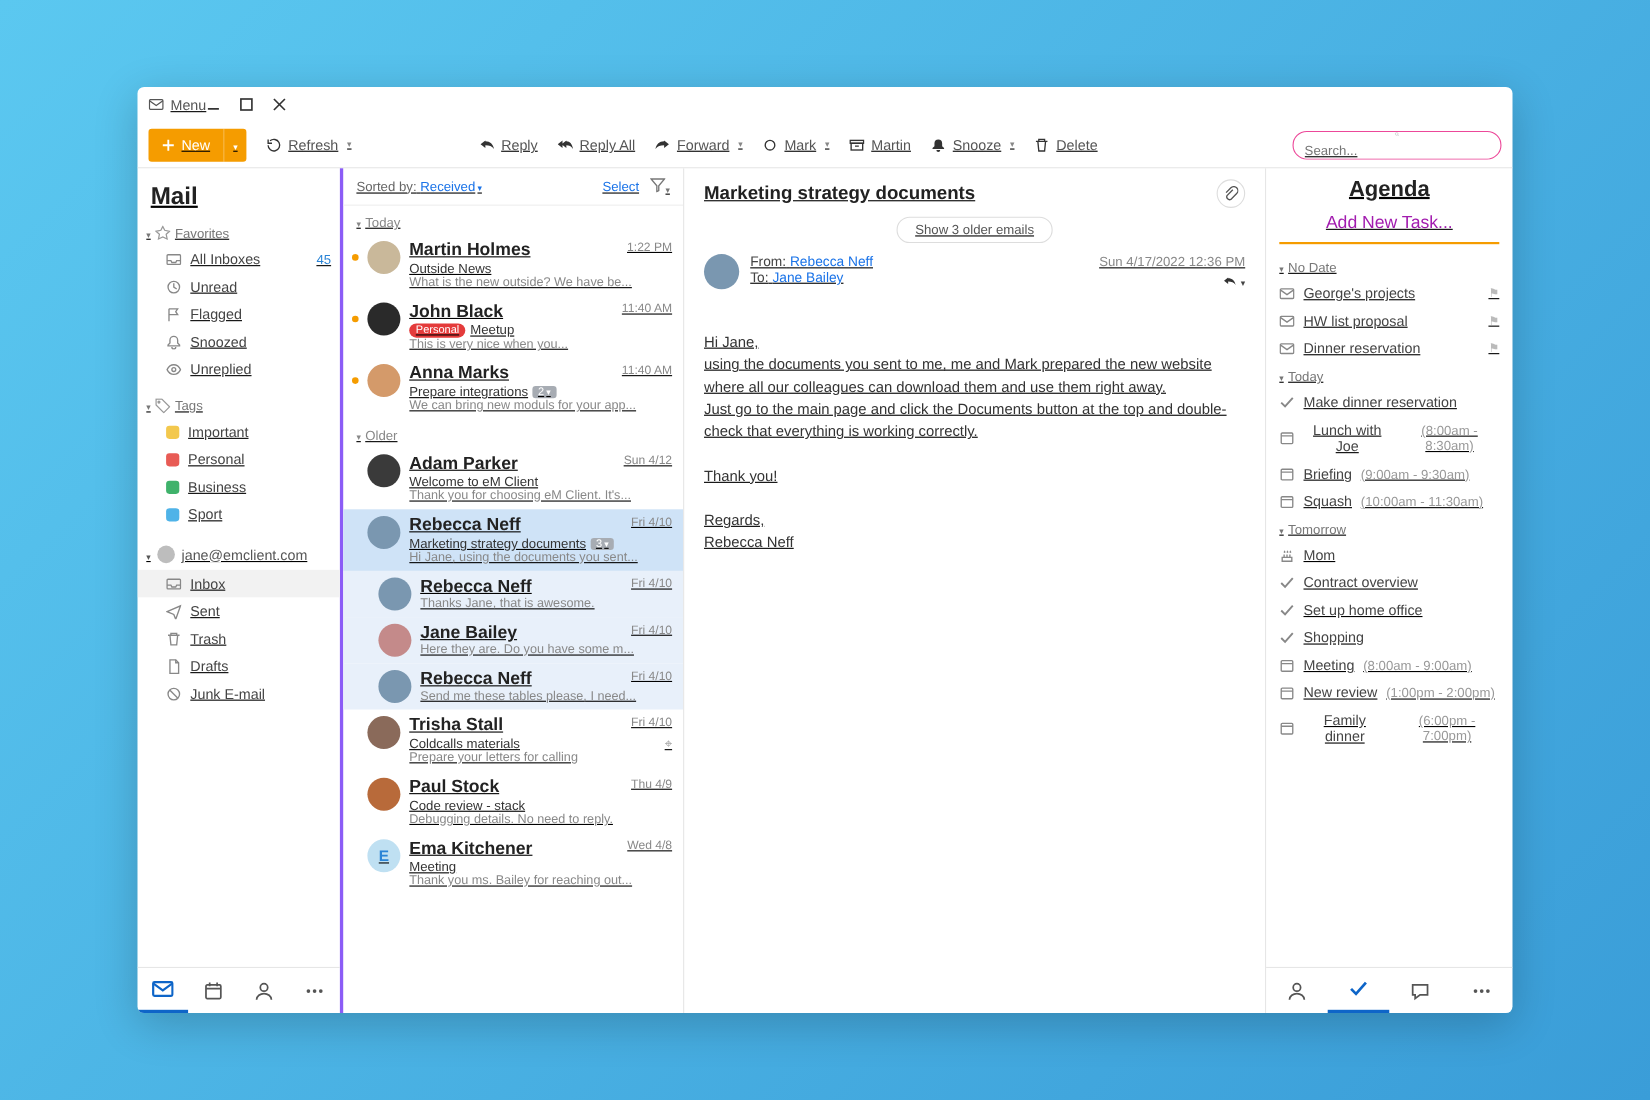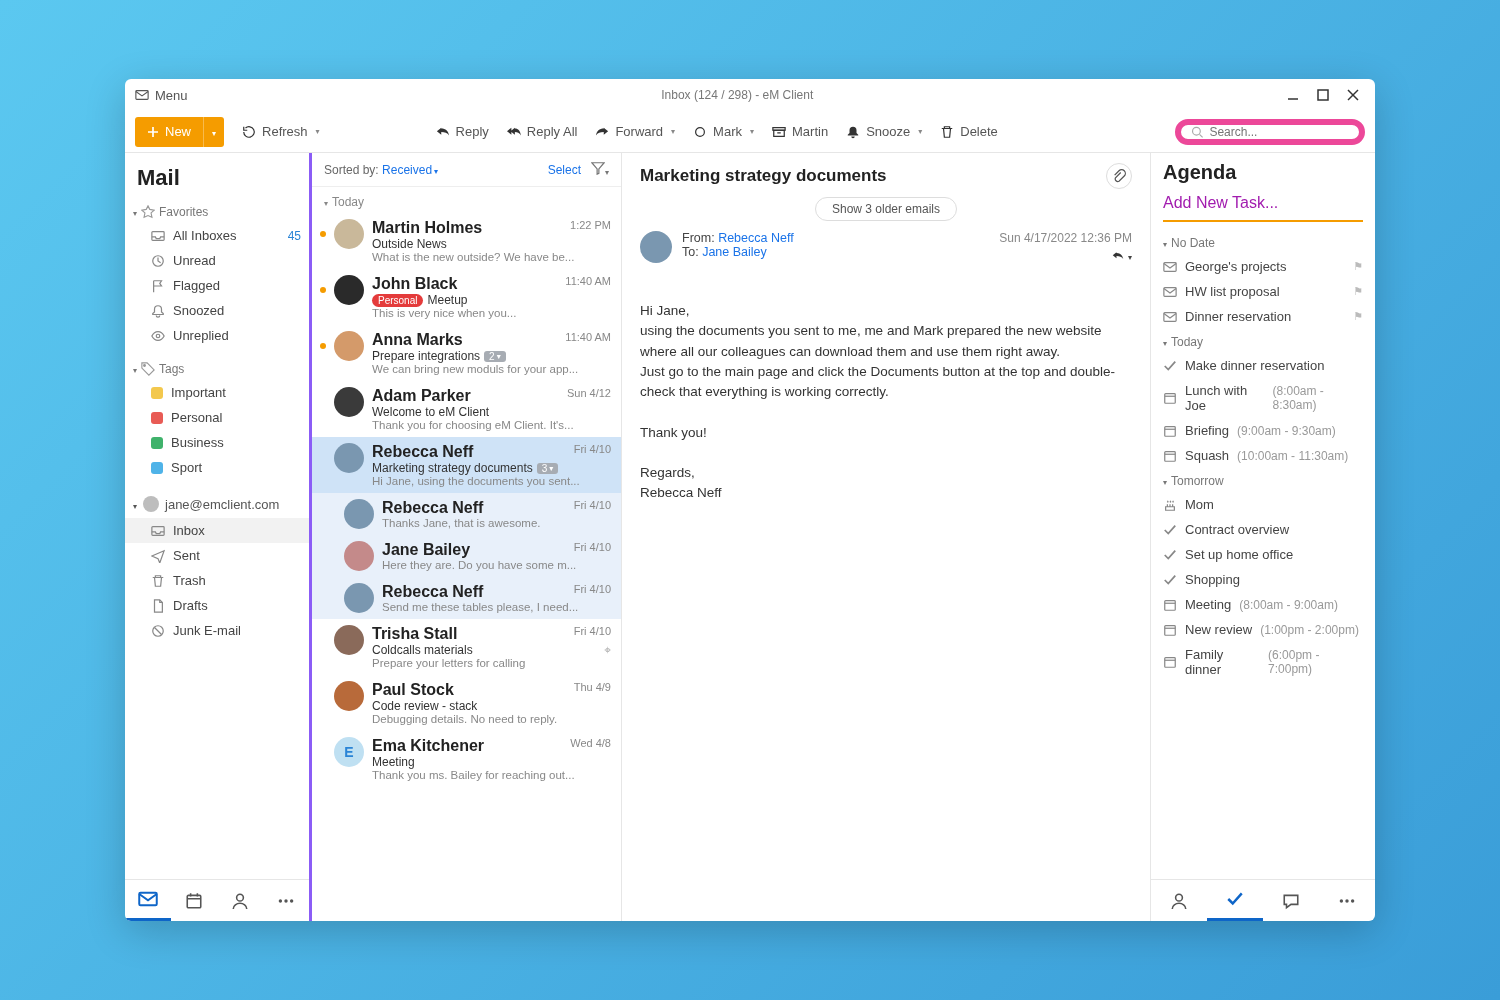--- a/index.html
+++ b/index.html
@@ -1,34 +1,34 @@
 <!DOCTYPE html>
 <html><head>
 <meta charset="utf-8">
 <style>
 * { box-sizing: border-box; margin: 0; padding: 0; font-family: "Segoe UI", Arial, sans-serif; }
 body { width: 1500px; height: 1000px; background: linear-gradient(135deg, #5bc8f0 0%, #3a9dd8 100%); display: flex; align-items: center; justify-content: center; }
-.app { width: 1250px; height: 842px; background: #fff; border-radius: 6px; box-shadow: 0 10px 40px rgba(0,0,0,0.2); display: flex; flex-direction: column; overflow: hidden; }
+.app { width: 1250px; height: 842px; background: #fff; border-radius: 6px; box-shadow: 0 10px 40px rgba(0,0,0,0.2); display: flex; flex-direction: column; overflow: hidden; text-decoration: underline; }
 
 
 .titlebar { height: 32px; display: flex; align-items: center; padding: 0 10px; font-size: 13px; color: #555; }
 .titlebar .menu-btn { display: flex; align-items: center; gap: 6px; cursor: pointer; }
 .titlebar .title-center { flex: 1; text-align: center; color: #777; font-size: 12px; }
 .titlebar .win-controls { display: flex; gap: 18px; margin-right: 6px; }
 .titlebar .win-controls span { cursor: pointer; color: #333; font-size: 13px; display:inline-flex; align-items:center; }
 
 
 .toolbar { height: 42px; border-bottom: 1px solid #e6e6e6; display: flex; align-items: center; padding: 0 10px; gap: 18px; font-size: 13px; color: #444; }
 .new-btn { background: #f59c00; color: #fff; border-radius: 3px; height: 30px; display: flex; align-items: center; }
 .new-btn .main { padding: 0 12px; display: flex; align-items: center; gap: 6px; cursor: pointer; }
 .new-btn .caret { border-left: 1px solid rgba(255,255,255,0.3); padding: 0 8px; height: 100%; display:flex; align-items:center; cursor:pointer; }
 .tool-item { display: flex; align-items: center; gap: 6px; cursor: pointer; color: #555; }
 .tool-item .caret-sm { font-size: 8px; color: #888; margin-left: 2px; }
 .toolbar .spacer-l { width: 80px; }
-.search { margin-left: auto; width: 190px; height: 26px; border: 6px solid #ec4899; border-radius: 13px; display: flex; align-items: center; padding: 0 10px; color: #aaa; gap: 6px; }
+.search { margin-left: auto; width: 190px; height: 26px; border: 1px solid #ec4899; border-radius: 13px; display: flex; align-items: center; padding: 0 10px; color: #aaa; gap: 6px; flex-direction: column; }
 .search input { border: none; outline: none; font-size: 12px; color: #555; width: 100%; }
 
 
 .body { flex: 1; display: flex; min-height: 0; }
 
 
 .sidebar { width: 187px; border-right: 3px solid #8b5cf6; display: flex; flex-direction: column; font-size: 13px; color: #444; }
 .sidebar-scroll { flex: 1; overflow-y: auto; padding: 8px 0 8px 0; }
 .side-h1 { font-size: 22px; font-weight: 600; color: #222; padding: 4px 12px 10px 12px; }
 .side-section-hd { display: flex; align-items: center; gap: 4px; padding: 4px 8px; color: #777; cursor: pointer; font-size: 12px; }
@@ -75,21 +75,21 @@
 .mail-header { display:flex; gap:10px; }
 .mail-header .av { width:32px; height:32px; border-radius:50%; background:#ccc; }
 .mail-header .lines { font-size:12.5px; color:#444; }
 .mail-header .lines a { color:#1a73e8; text-decoration:none; }
 .mail-header .meta-right { margin-left:auto; text-align:right; font-size:12px; color:#888; }
 .mail-header .reply-drop { font-size:12px; color:#444; cursor:pointer; margin-top:4px; display:inline-flex; align-items:center; gap:4px; }
 .mail-body { margin-top:36px; font-size:13.5px; color:#333; line-height:1.5; white-space:pre-line; }
 
 
 .agenda { width:225px; border-left:1px solid #e6e6e6; display:flex; flex-direction:column; font-size:13px; color:#444; }
-.agenda-scroll { flex:1; overflow-y:auto; padding: 8px 12px; }
+.agenda-scroll { flex:1; overflow-y:auto; padding: 8px 12px; text-align: center; }
 .agenda h2 { font-size:20px; font-weight:600; color:#222; margin-bottom:6px; }
 .add-task { font-size:16px; color:#a21caf; padding:4px 0 8px 0; border-bottom:2px solid #f59c00; cursor:text; margin-bottom:8px; }
 .ag-sec-hd { font-size:12px; color:#777; display:flex; align-items:center; gap:4px; padding:6px 0 4px 0; cursor:pointer; }
 .ag-item { display:flex; align-items:center; gap:8px; padding:5px 0; font-size:13px; }
 .ag-item .ico { width:14px; color:#777; display:flex; }
 .ag-item .flag { margin-left:auto; color:#bbb; font-size:11px; }
 .ag-item .time { color:#999; font-size:12px; }
 .agenda-footer { height:42px; border-top:1px solid #e6e6e6; display:flex; align-items:center; }
 .ag-tab { flex:1; display:flex; align-items:center; justify-content:center; cursor:pointer; color:#555; height:100%; }
 .ag-tab.active { color:#0e65c8; border-bottom:3px solid #0e65c8; }
@@ -104,21 +104,20 @@
 <div class="app">
 
   <div class="titlebar">
     <div class="menu-btn">
       <svg class="ic" viewBox="0 0 16 16" fill="none" stroke="#555" stroke-width="1.3">
           <rect x="1" y="3" width="14" height="10" rx="1"></rect>
           <path d="M1 4l7 5 7-5"></path>
         </svg>
       <span>Menu</span>
     </div>
-    <div class="title-center">Inbox (124 / 298) - eM Client</div>
     <div class="win-controls">
       <span>
           <svg width="12" height="12" viewBox="0 0 12 12">
             <line x1="1" y1="10" x2="11" y2="10" stroke="#333" stroke-width="1.5"></line>
           </svg>
         </span>
       <span>
           <svg width="12" height="12" viewBox="0 0 12 12">
             <rect x="1" y="1" width="10" height="10" fill="none" stroke="#333" stroke-width="1.5"></rect>
           </svg>
@@ -412,20 +411,24 @@
                 <div class="from">Anna Marks</div>
                 <div class="date" style="margin-left:auto;">11:40 AM</div>
               </div>
               <div class="subj">
                 <span>Prepare integrations</span>
                 <span class="badge-cnt">2<span class="caret-down" style="font-size:6px;"></span></span>
               </div>
               <div class="prev">We can bring new moduls for your app...</div>
             </div>
           </div>
+          <div class="group-hd">
+            <span class="caret-down"></span>
+            <span>Older</span>
+          </div>
           <div class="msg">
             <div class="dot none"></div>
             <div class="av" style="background:#3a3a3a;"></div>
             <div class="mid">
               <div style="display:flex;">
                 <div class="from">Adam Parker</div>
                 <div class="date" style="margin-left:auto;">Sun 4/12</div>
               </div>
               <div class="subj">
                 <span>Welcome to eM Client</span>

